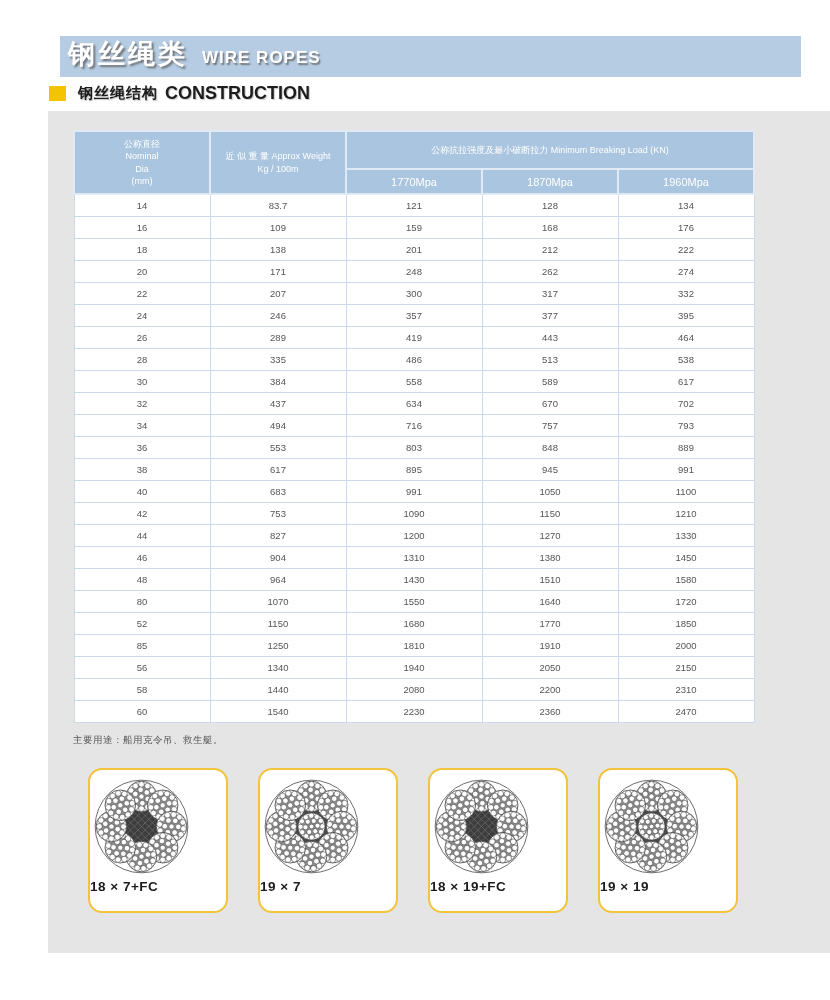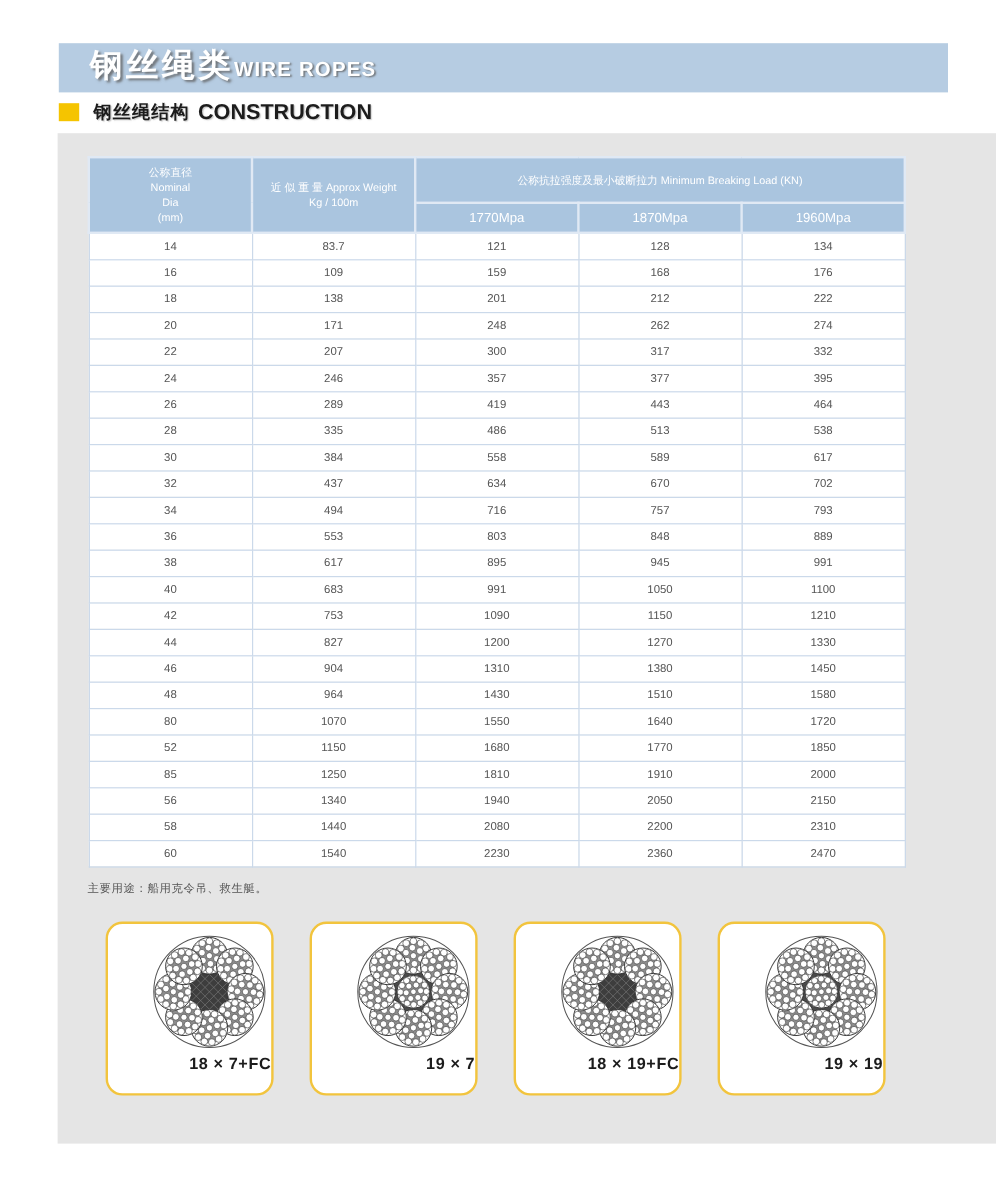--- a/index.html
+++ b/index.html
@@ -1,25 +1,25 @@
 <!DOCTYPE html>
 <html><head>
 <meta charset="utf-8">
 <style>
   * { margin:0; padding:0; box-sizing:border-box; }
   html,body { background:#fff; }
   body { font-family:"Liberation Sans","DejaVu Sans",sans-serif; }
   #canvas { position:relative; width:830px; height:1000px; background:#fff; overflow:hidden; }
 
   
-  .banner { position:absolute; left:49px; top:36px; width:741px; height:41px;
-            background:#b6cce2; display:flex; align-items:baseline; padding-left:26px; }
+  .banner { position:absolute; left:60px; top:36px; width:741px; height:41px;
+            background:#b6cce2; display:flex; align-items:baseline; padding-left:8px; }
   .banner-zh { color:#fff; font-weight:bold; font-size:27px; letter-spacing:3px;
                text-shadow:2px 2px 2px rgba(95,95,95,.8); }
-  .banner-en { color:#fff; font-weight:bold; font-size:17px; letter-spacing:1px; 
+  .banner-en { color:#fff; font-weight:bold; font-size:17px; letter-spacing:1px; margin-left:14px;
                text-shadow:1.5px 1.5px 1.5px rgba(95,95,95,.8); }
 
   
   .section-row { position:absolute; left:49px; top:83px; display:flex; align-items:center; }
   .bullet { width:17px; height:15px; background:#f5c400; margin-right:12px; }
   .section-zh { font-size:15px; font-weight:bold; color:#1c1c1c; letter-spacing:1px;
                 text-shadow:1px 1px 1px rgba(160,160,160,.6); }
   .section-en { font-size:18px; font-weight:bold; color:#1c1c1c; margin-left:7px;
                 text-shadow:1px 1px 1px rgba(160,160,160,.6); }
 
@@ -37,21 +37,21 @@
   tr.grade-row th { height:25px; font-size:11px; width:20%; }
   table.spec td { background:#fff; border:1px solid #cbd9ea; height:22px;
                   font-size:9.5px; color:#555; text-align:center; }
 
   
   .footnote { margin:11px 0 0 25px; font-size:9.5px; color:#555; letter-spacing:.5px; }
 
   
   .cards { display:flex; margin:21px 0 0 40px; gap:30px; }
   .card { width:140px; height:145px; background:#fff; border:2px solid #f2c43d; border-radius:14px;
-          display:flex; flex-direction:column; align-items:flex-end; padding-top:5px; }
+          display:flex; flex-direction:column; align-items:flex-start; padding-top:5px; }
   .card svg { width:103px; height:103px; display:block; }
   .card-label { margin-top:1px; font-size:13.5px; font-weight:bold; color:#1c1c1c; letter-spacing:.5px; }
 </style>
 </head>
 <body>
 
 <div id="canvas">
 
   <div class="banner">
     <span class="banner-zh">钢丝绳类</span>

